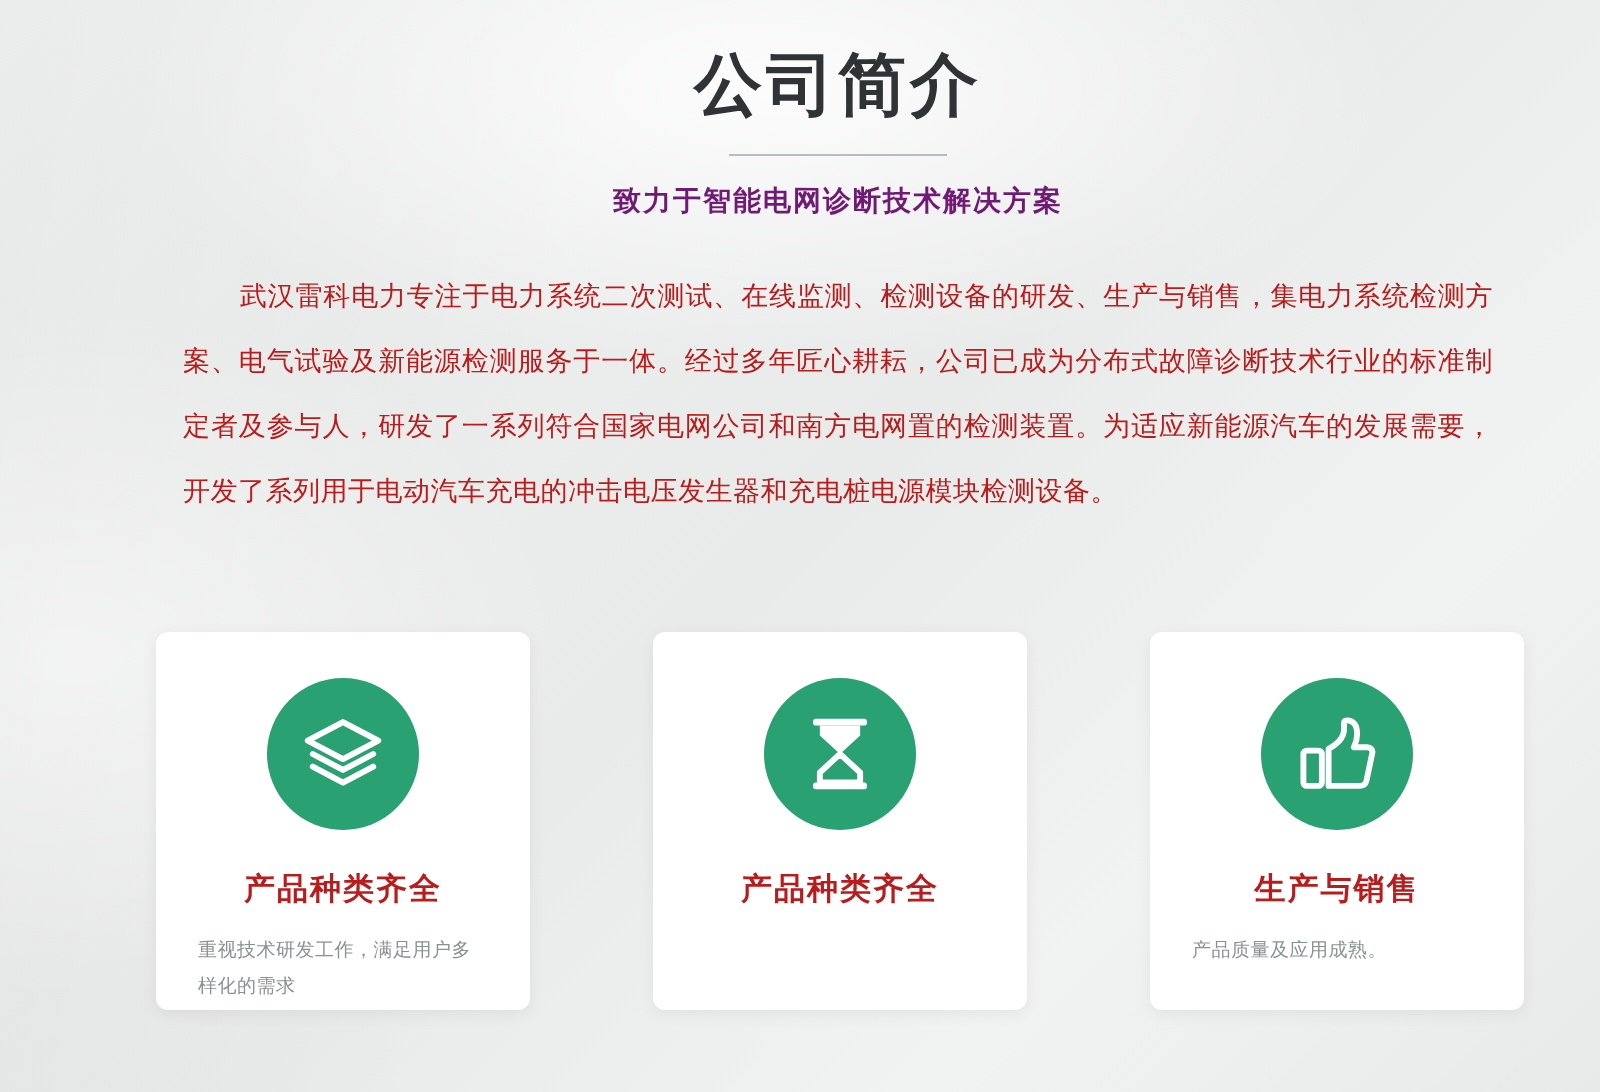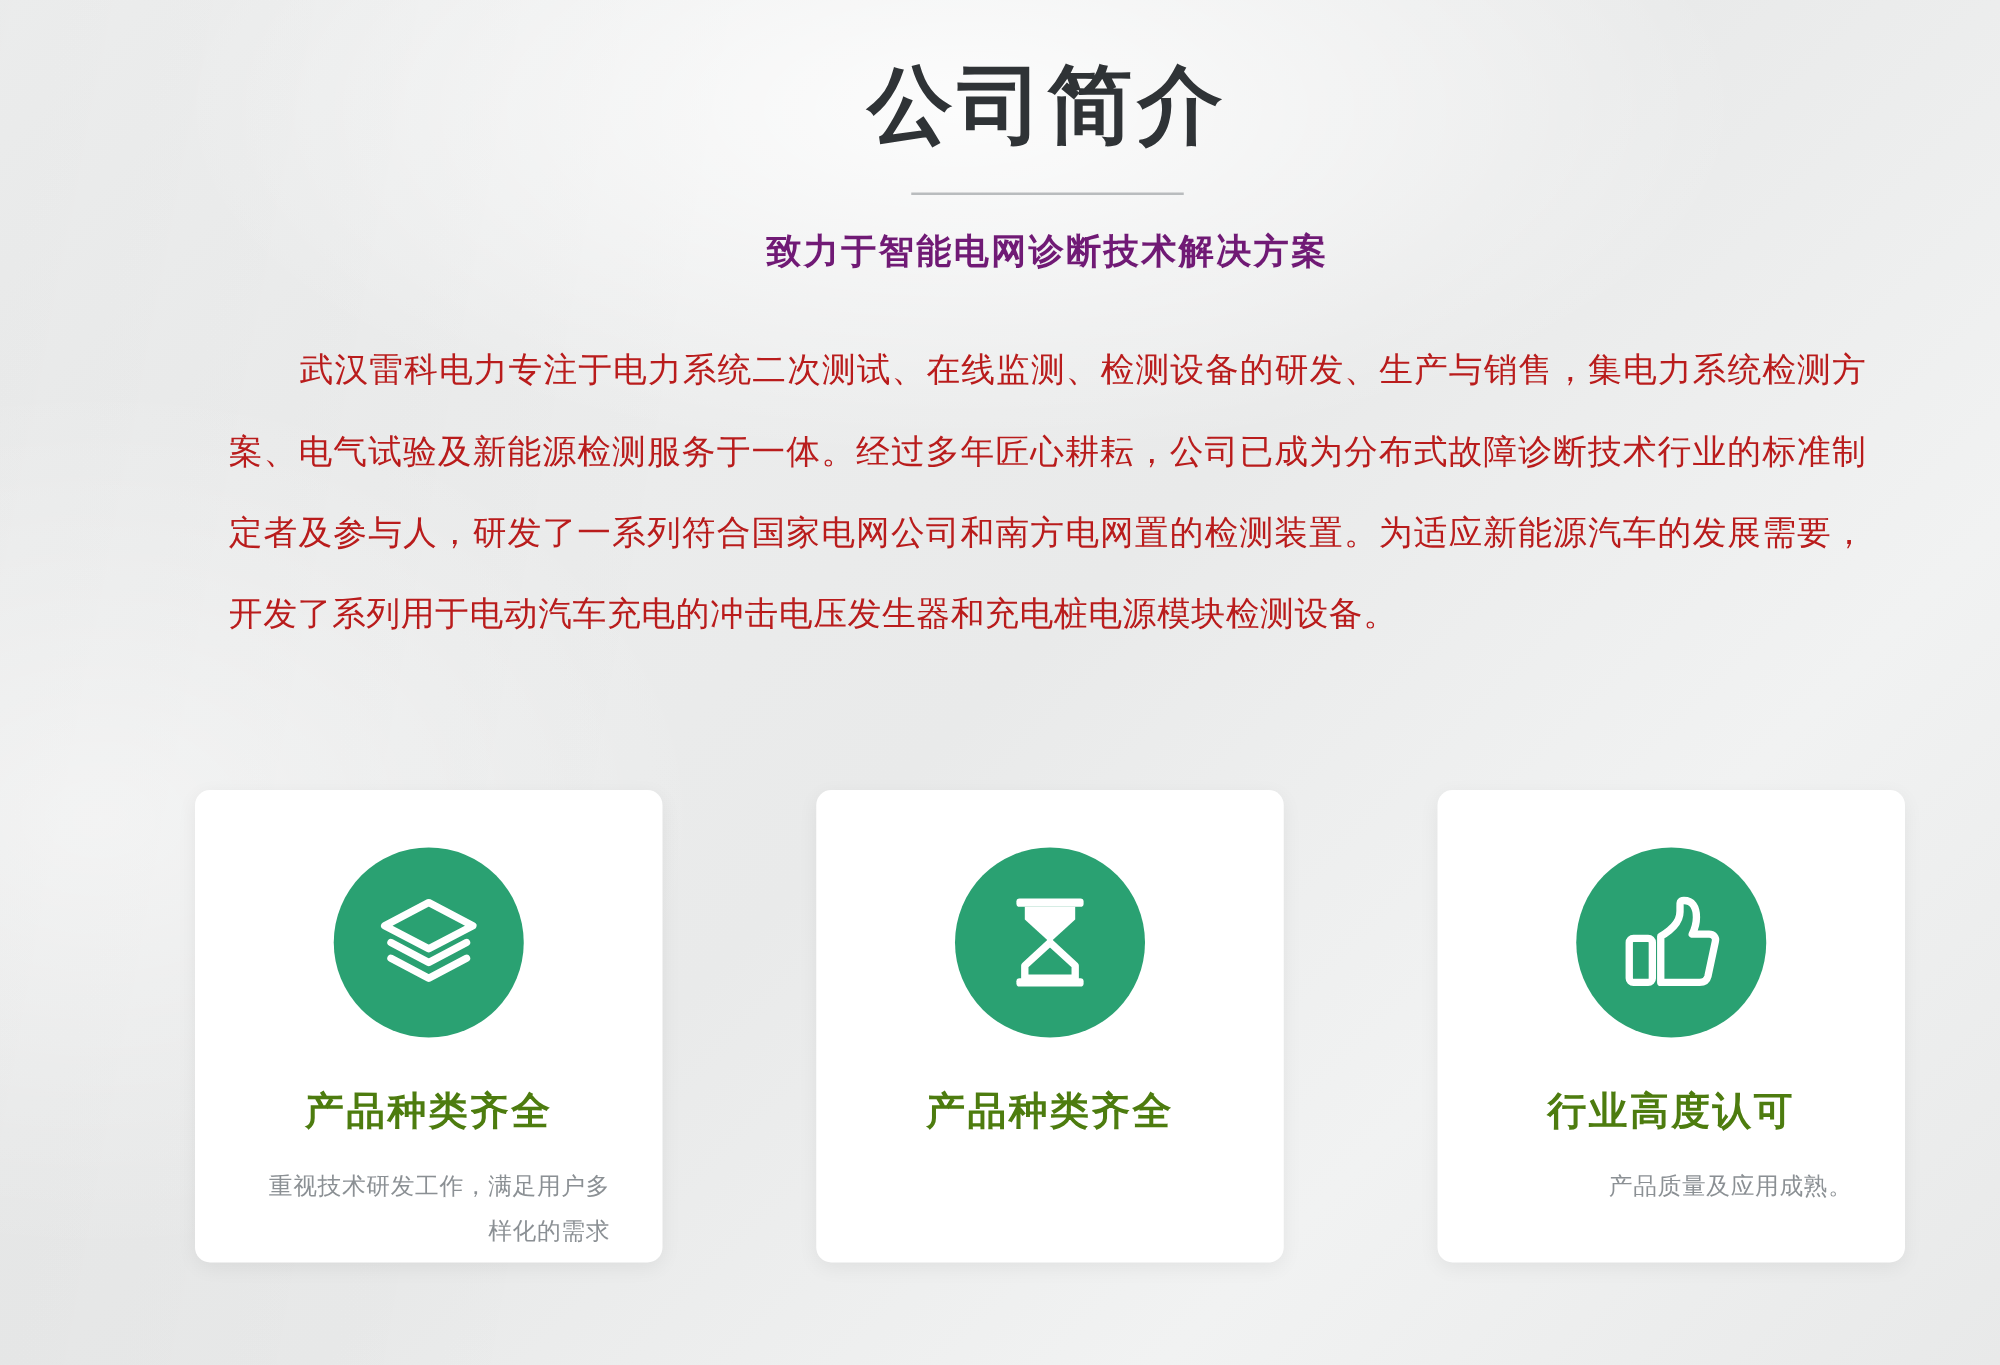--- a/index.html
+++ b/index.html
@@ -103,30 +103,30 @@
   }
   .icon-circle svg {
     width: 84px;
     height: 84px;
     display: block;
   }
   .card-title {
     margin-top: 38px;
     font-size: 31px;
     font-weight: bold;
-    color: #4d7c0f;
+    color: #b91c1c;
     letter-spacing: 2px;
     text-align: center;
   }
   .card-desc {
     margin-top: 22px;
     font-size: 19px;
     line-height: 36px;
     color: #8b9094;
-    text-align: right;
+    text-align: left;
     width: 290px;
     letter-spacing: 0.5px;
   }
 </style>
 </head>
 <body>
 
 <div class="page">
 
   <div class="header">
@@ -163,18 +163,18 @@
       <div class="card-title">产品种类齐全</div>
     </div>
 
     <div class="card">
       <div class="icon-circle">
         <svg viewBox="0 0 100 100" xmlns="http://www.w3.org/2000/svg">
           <rect x="10" y="46" width="22" height="42" rx="4" fill="none" stroke="#ffffff" stroke-width="7"></rect>
           <path d="M40 88 L40 44 C40 44 56 36 58 24 C59.5 15 56 10 62 10 C70 10 74 16 74 26 C74 34 70 42 70 42 L86 42 C90 42 93 45 92 49 L85 82 C84 86 81 88 77 88 Z" fill="none" stroke="#ffffff" stroke-width="7" stroke-linejoin="round"></path>
         </svg>
       </div>
-      <div class="card-title">行业高度认可</div>
+      <div class="card-title">生产与销售</div>
       <div class="card-desc">产品质量及应用成熟。</div>
     </div>
 
   </div>
 </div>
 
 </body></html>

